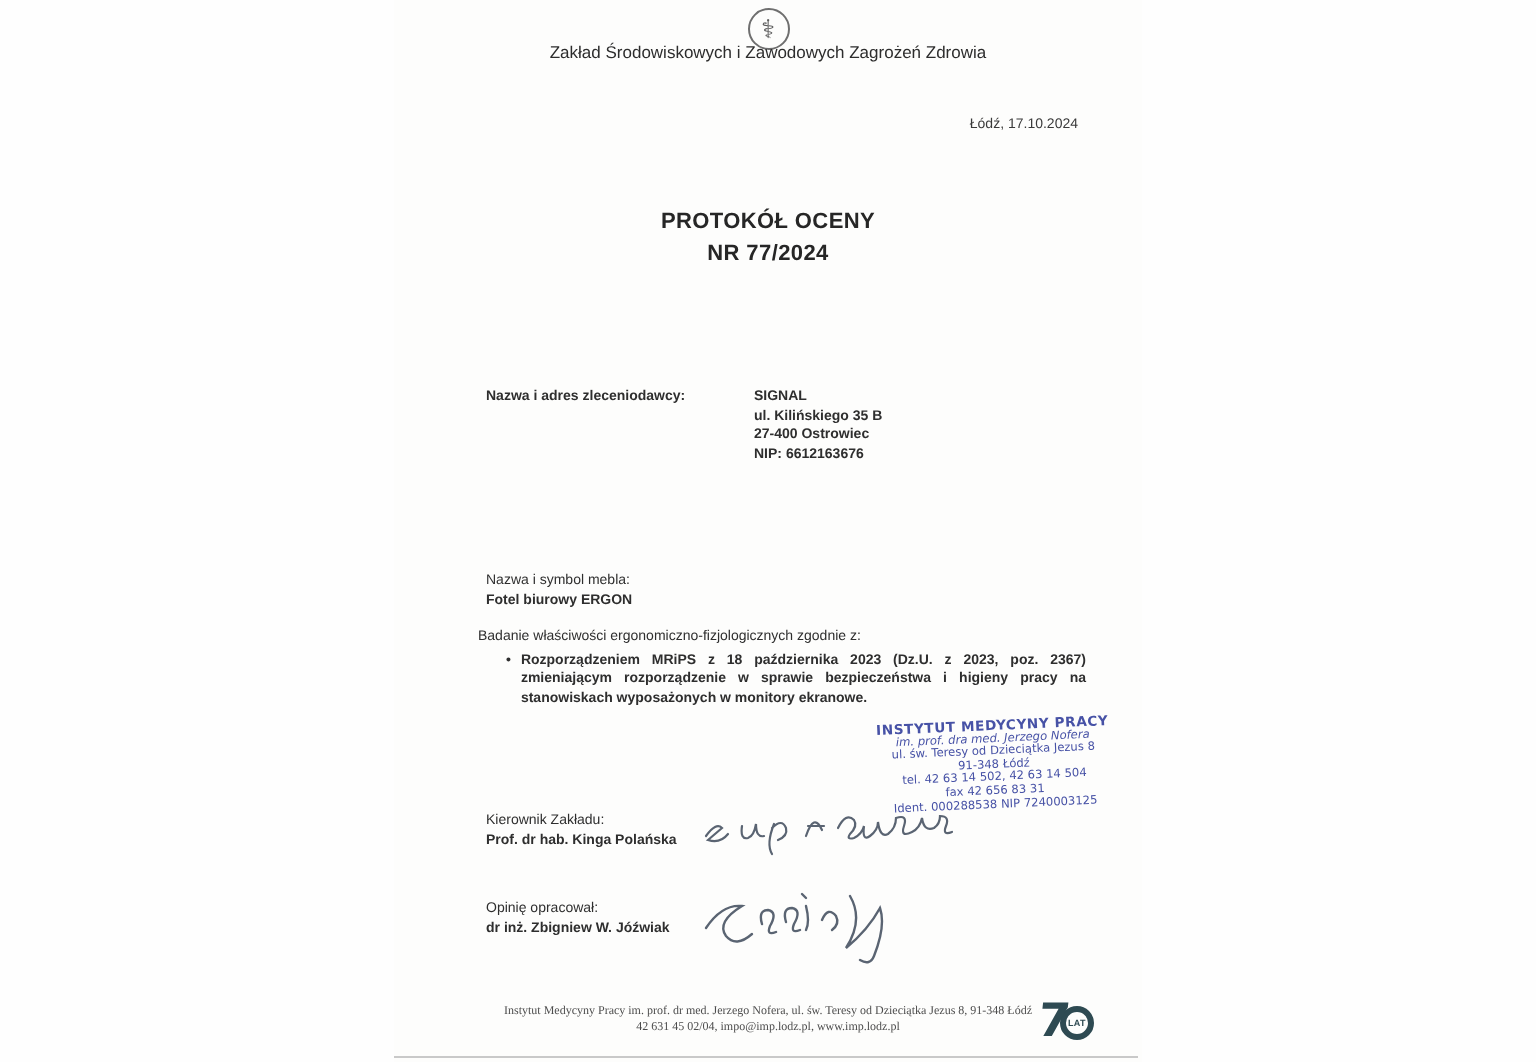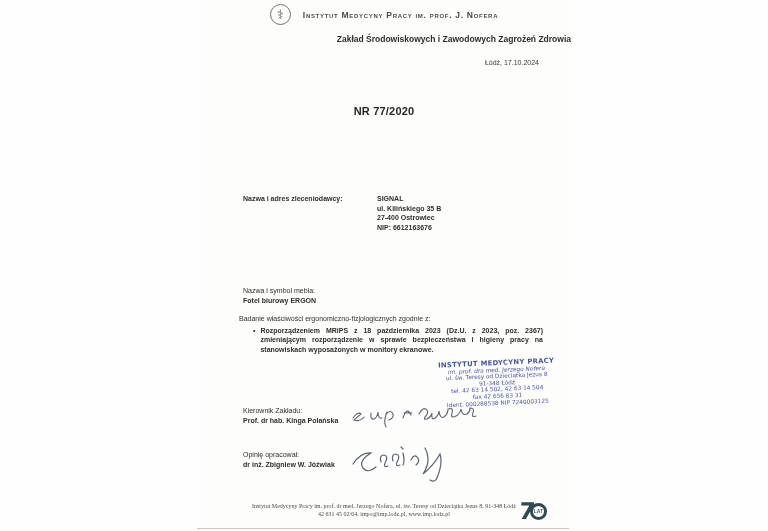--- a/index.html
+++ b/index.html
@@ -5,21 +5,21 @@
   html,body{margin:0;padding:0;background:#ffffff;}
   body{width:768px;height:531px;overflow:hidden;font-family:"Liberation Sans",sans-serif;}
   .canvas{position:relative;width:768px;height:531px;background:#fefefe;}
   .doc-page{position:absolute;left:197px;top:0;width:374px;height:531px;background:#fdfdfc;}
   .page-bottom-edge{position:absolute;left:0;right:2px;bottom:2px;height:1px;background:#c9c9c9;}
 
   
   .header-row{position:absolute;top:4px;left:0;width:100%;display:flex;justify-content:center;align-items:center;gap:12px;}
   .logo-circle{width:21px;height:21px;border:1.6px solid #6f6f6f;border-radius:50%;display:flex;align-items:center;justify-content:center;font-size:13px;color:#5c5c5c;box-sizing:border-box;}
   .inst-name{font-variant:small-caps;font-weight:600;font-size:8.5px;letter-spacing:0.7px;color:#4b4b4b;}
-  .dept{position:absolute;top:34px;left:0;width:100%;text-align:right;font-weight:700;font-size:8.5px;color:#2d2d2d;}
+  .dept{position:absolute;top:21px;left:0;width:100%;text-align:center;font-weight:400;font-size:8.5px;color:#2d2d2d;}
   .place-date{position:absolute;top:59px;right:32px;font-size:7px;color:#3a3a3a;}
 
   
   .title{position:absolute;top:103px;left:0;width:100%;text-align:center;font-weight:700;font-size:11px;line-height:16px;color:#262626;letter-spacing:0.2px;}
 
   
   .client{position:absolute;top:194px;left:46px;display:flex;font-size:7px;color:#2e2e2e;line-height:9.5px;}
   .client-label{width:134px;font-weight:600;}
   .client-values{font-weight:700;}
 
@@ -55,27 +55,27 @@
   .badge-lat{font-size:4.5px;font-weight:700;letter-spacing:0.2px;}
 </style>
 </head>
 <body>
 
 <div class="canvas">
   <div class="doc-page">
 
     <div class="header-row">
       <span class="logo-circle">⚕</span>
-      <span class="inst-name">Instytut Medycyny Pracy im. prof. J. Nofera</span>
     </div>
     <div class="dept">Zakład Środowiskowych i Zawodowych Zagrożeń Zdrowia</div>
     <div class="place-date">Łódź, 17.10.2024</div>
 
     <div class="title">
-      <div>NR 77/2020</div>
+      <div>PROTOKÓŁ OCENY</div>
+      <div>NR 77/2024</div>
     </div>
 
     <div class="client">
       <div class="client-label">Nazwa i adres zleceniodawcy:</div>
       <div class="client-values">
         <div>SIGNAL</div>
         <div>ul. Kilińskiego 35 B</div>
         <div>27-400 Ostrowiec</div>
         <div>NIP: 6612163676</div>
       </div>

